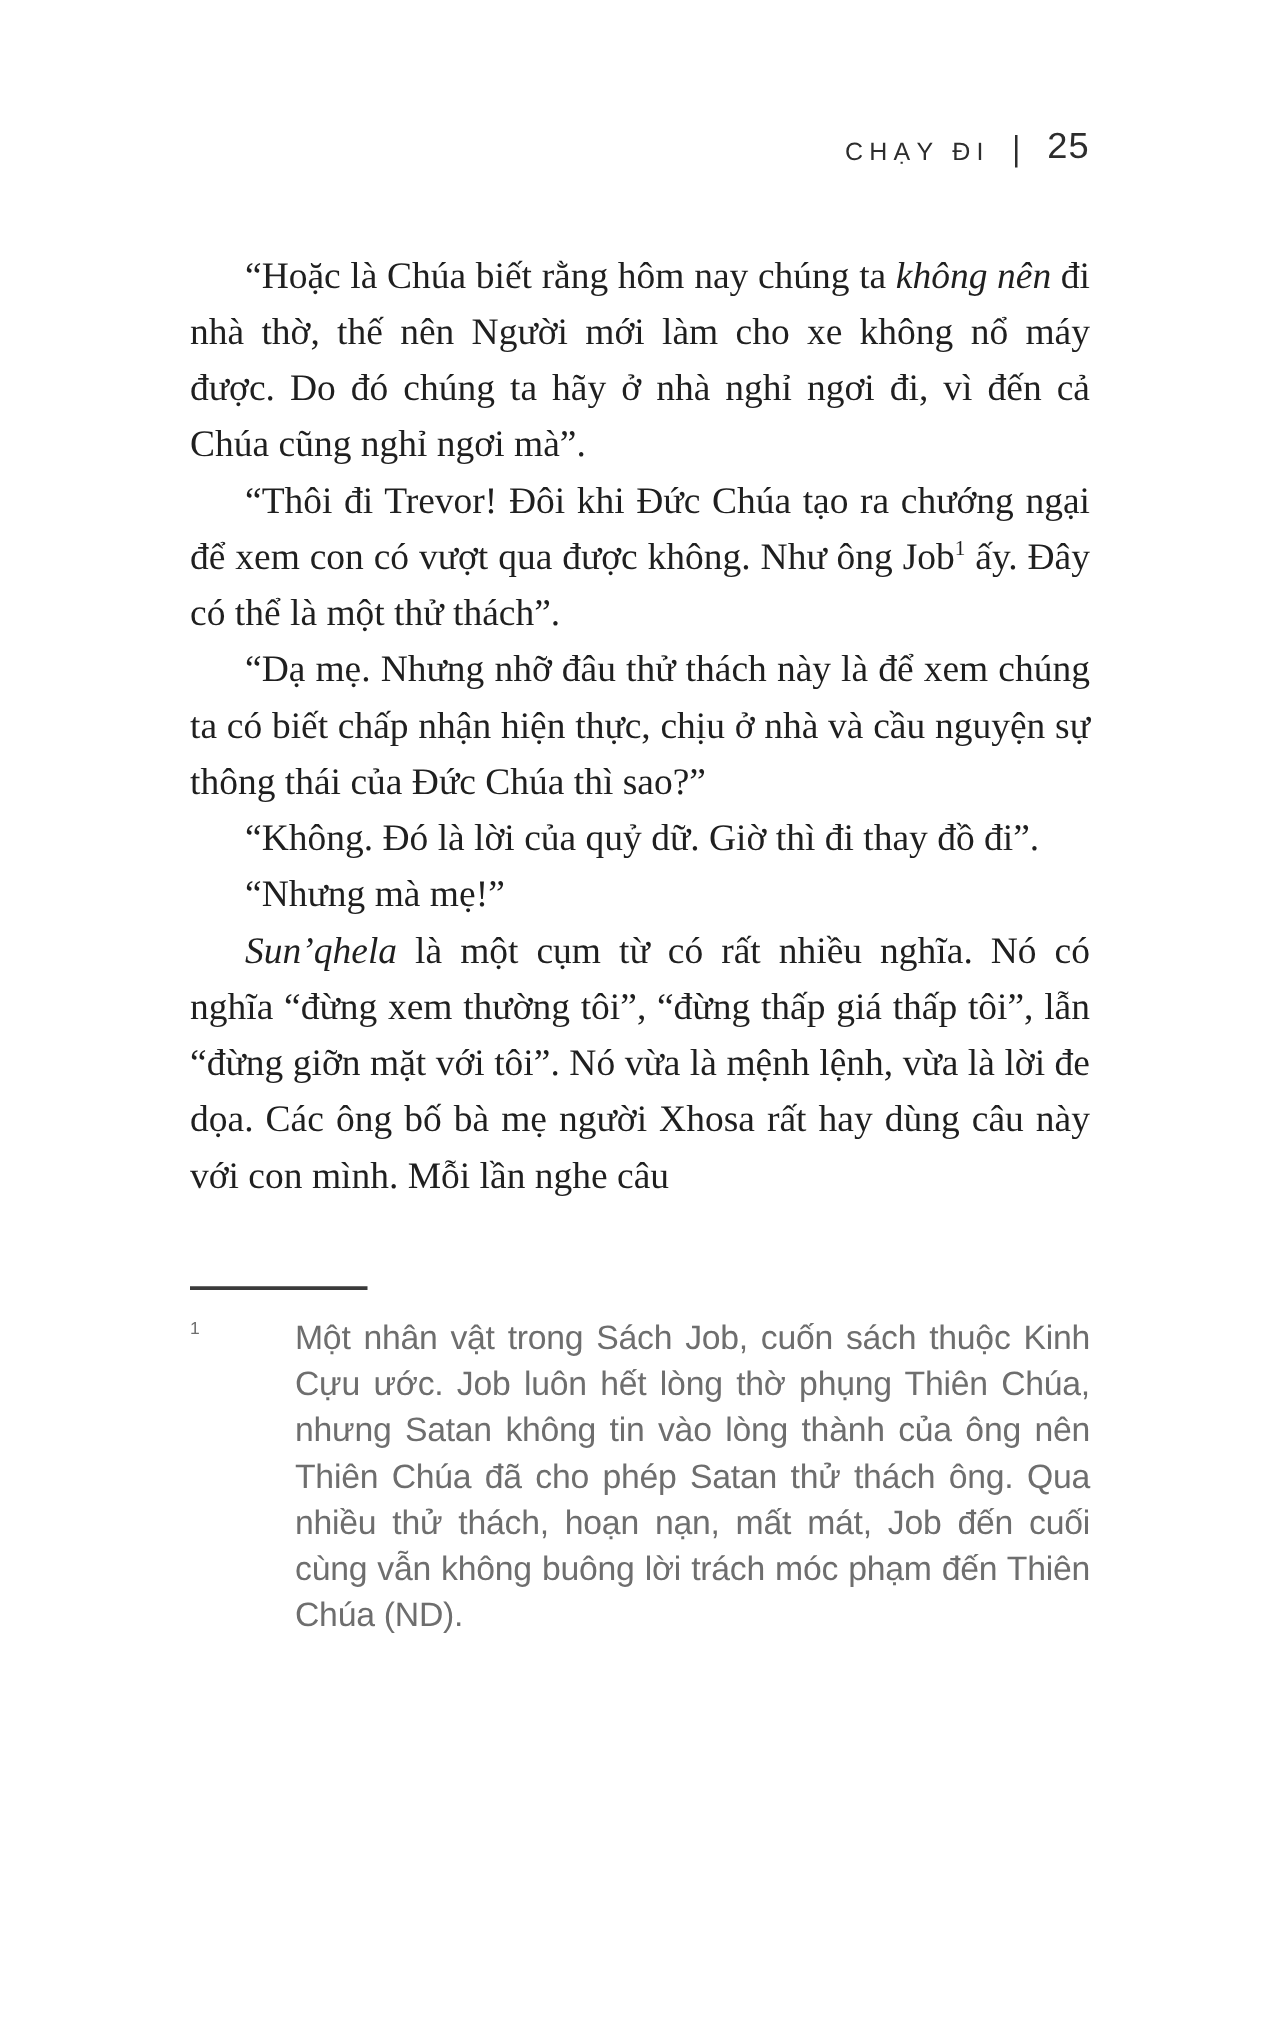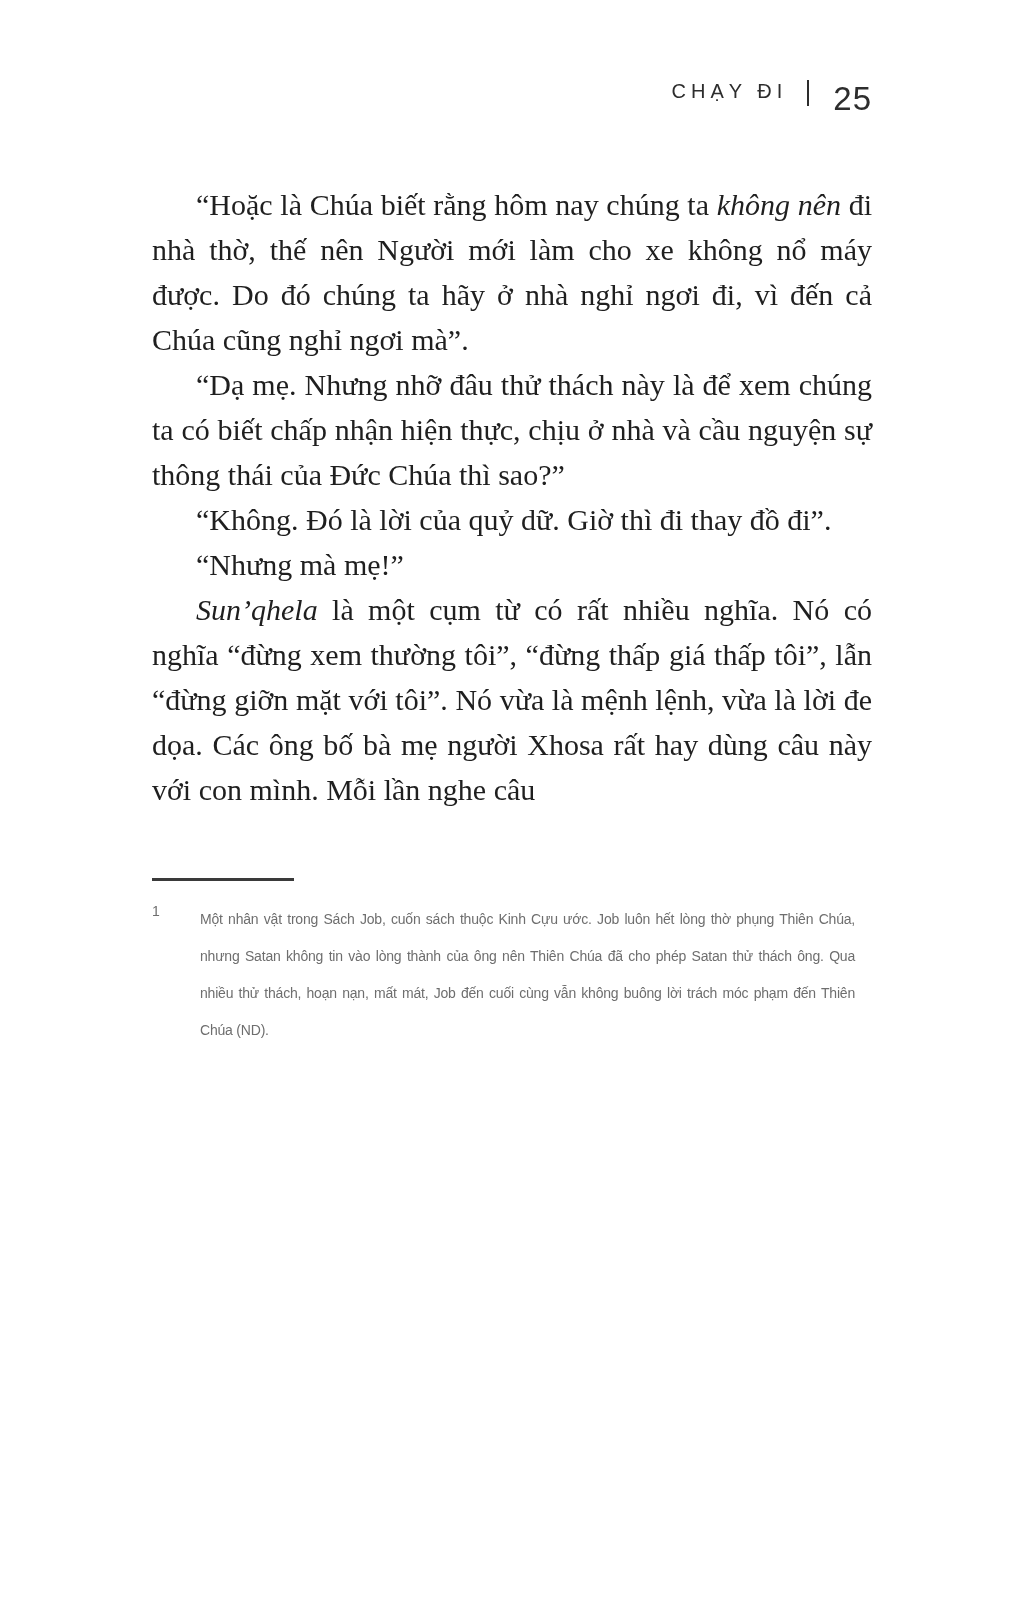--- a/index.html
+++ b/index.html
@@ -16,39 +16,39 @@
     position:relative;
     overflow:hidden;
   }
   .page{
     position:absolute;
     left:152px;top:0;
     width:720px;
   }
   
   .header{
-    margin-top:80px;
+    margin-top:101px;
     display:flex;
     justify-content:flex-end;
-    align-items:flex-start;
+    align-items:flex-end;
     font-family:"Liberation Sans",sans-serif;
     color:var(--header-ink);
   }
   .running-title{
     font-size:20px;
     letter-spacing:5px;
     font-weight:400;
   }
   .header-sep{
     width:2px;height:26px;
     background:var(--header-ink);
     margin:0 24px 0 20px;
   }
   .page-number{
-    font-size:33px;
+    font-size:29px;
     letter-spacing:1px;
   }
   
   .body-text{
     margin-top:64px;
     font-family:"Liberation Serif",serif;
     font-size:30px;
     line-height:45px;
     color:var(--body-ink);
     text-align:justify;
@@ -75,40 +75,42 @@
     font-family:"Liberation Sans",sans-serif;
     color:var(--footnote-ink);
   }
   .footnote-marker{
     font-size:14px;
     padding-top:2px;
     width:48px;
     flex:0 0 48px;
   }
   .footnote-text{
-    font-size:14px;
+    font-size:27px;
     line-height:37px;
     letter-spacing:-0.2px;
     text-align:justify;
     width:655px;
+    margin-left:36px;
   }
 </style>
 </head>
 <body>
 
 <div class="page">
 
   <div class="header">
     <span class="running-title">CHẠY ĐI</span>
     <span class="header-sep"></span>
     <span class="page-number">25</span>
   </div>
 
   <div class="body-text">
       <p><span>“Hoặc là Chúa biết rằng hôm nay chúng ta </span><span class="it">không nên</span><span> đi nhà thờ, thế nên Người mới làm cho xe không nổ máy được. Do đó chúng ta hãy ở nhà nghỉ ngơi đi, vì đến cả Chúa cũng nghỉ ngơi mà”.</span></p>
+      <p><span>“Thôi đi Trevor! Đôi khi Đức Chúa tạo ra chướng ngại để xem con có vượt qua được không. Như ông Job</span><sup>1</sup><span> ấy. Đây có thể là một thử thách”.</span></p>
       <p><span>“Dạ mẹ. Nhưng nhỡ đâu thử thách này là để xem chúng ta có biết chấp nhận hiện thực, chịu ở nhà và cầu nguyện sự thông thái của Đức Chúa thì sao?”</span></p>
       <p><span>“Không. Đó là lời của quỷ dữ. Giờ thì đi thay đồ đi”.</span></p>
       <p><span>“Nhưng mà mẹ!”</span></p>
       <p><span class="it">Sun’qhela</span><span> là một cụm từ có rất nhiều nghĩa. Nó có nghĩa “đừng xem thường tôi”, “đừng thấp giá thấp tôi”, lẫn “đừng giỡn mặt với tôi”. Nó vừa là mệnh lệnh, vừa là lời đe dọa. Các ông bố bà mẹ người Xhosa rất hay dùng câu này với con mình. Mỗi lần nghe câu</span></p>
     </div>
 
   <div class="footnote-rule"></div>
 
   <div class="footnote">
     <span class="footnote-marker">1</span>

